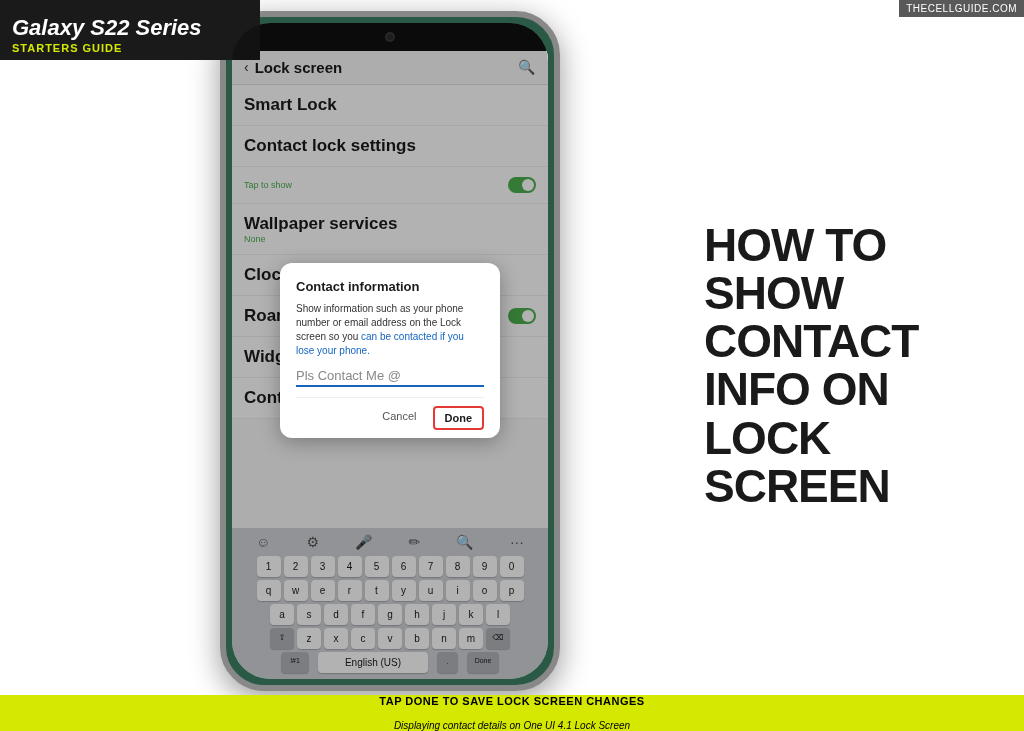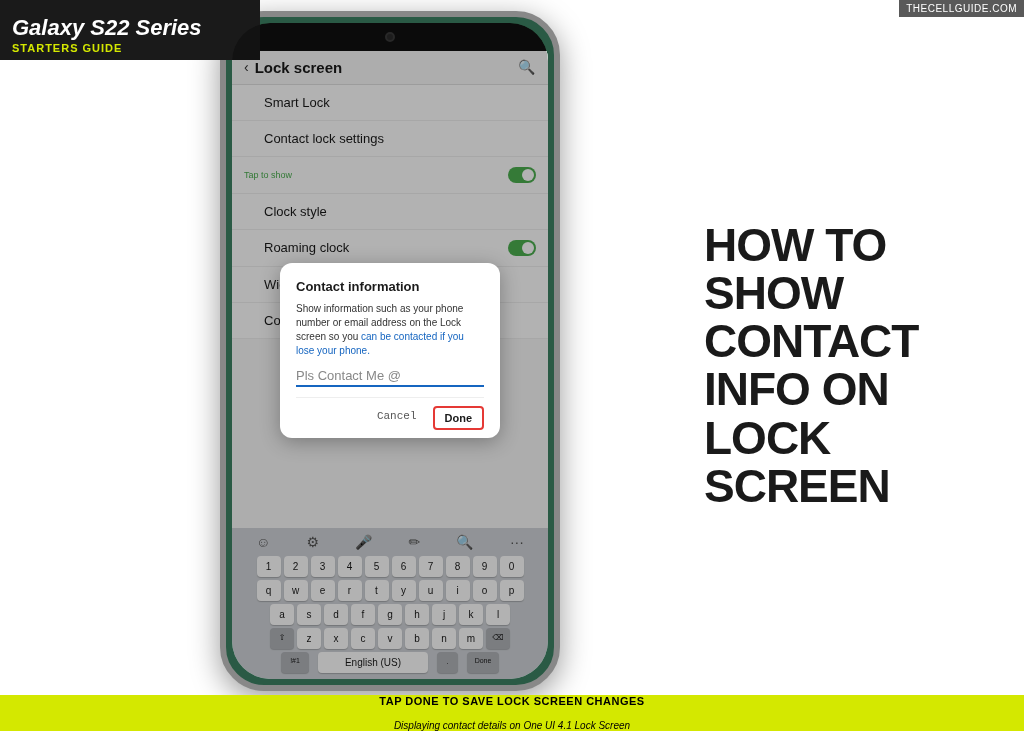--- a/index.html
+++ b/index.html
@@ -211,24 +211,23 @@
       border-bottom: 1px solid #f0f0f0;
       display: flex;
       align-items: center;
       justify-content: space-between;
       min-height: 36px;
     }
     .settings-item-content {
       flex: 1;
     }
     .settings-item-label {
-      font-size: 13px;
-      color: #1a1a1a;
-      font-weight: 400;
-      margin-left: 20px;
+      font-size: 17px;
+      color: #1a1a1a;
+      font-weight: 700;
     }
     .settings-item-sublabel {
       font-size: 9px;
       color: #4CAF50;
     }
     .toggle {
       width: 28px;
       height: 16px;
       background: #4CAF50;
       border-radius: 8px;
@@ -361,21 +360,20 @@
       gap: 8px;
       padding: 8px 0;
       border-top: 1px solid #eee;
     }
     .modal-btn-cancel {
       font-size: 11px;
       color: #555;
       font-weight: 500;
       cursor: pointer;
       padding: 4px 8px;
-      font-family: Liberation Mono, monospace;
     }
     .modal-btn-done {
       font-size: 11px;
       color: #1a1a1a;
       font-weight: 600;
       cursor: pointer;
       padding: 4px 10px;
       border: 2px solid #e53935;
       border-radius: 4px;
     }
@@ -430,20 +428,26 @@
               </div>
             </div>
 
             <div class="settings-item">
               <div class="settings-item-content">
                 <div class="settings-item-sublabel">Tap to show</div>
               </div>
               <div class="toggle"></div>
             </div>
 
+            <div class="settings-item">
+              <div class="settings-item-content">
+                <div class="settings-item-label">Wallpaper services</div>
+                <div class="settings-item-sublabel">None</div>
+              </div>
+            </div>
 
             <div class="settings-item">
               <div class="settings-item-content">
                 <div class="settings-item-label">Clock style</div>
               </div>
             </div>
 
             <div class="settings-item">
               <div class="settings-item-content">
                 <div class="settings-item-label">Roaming clock</div>

